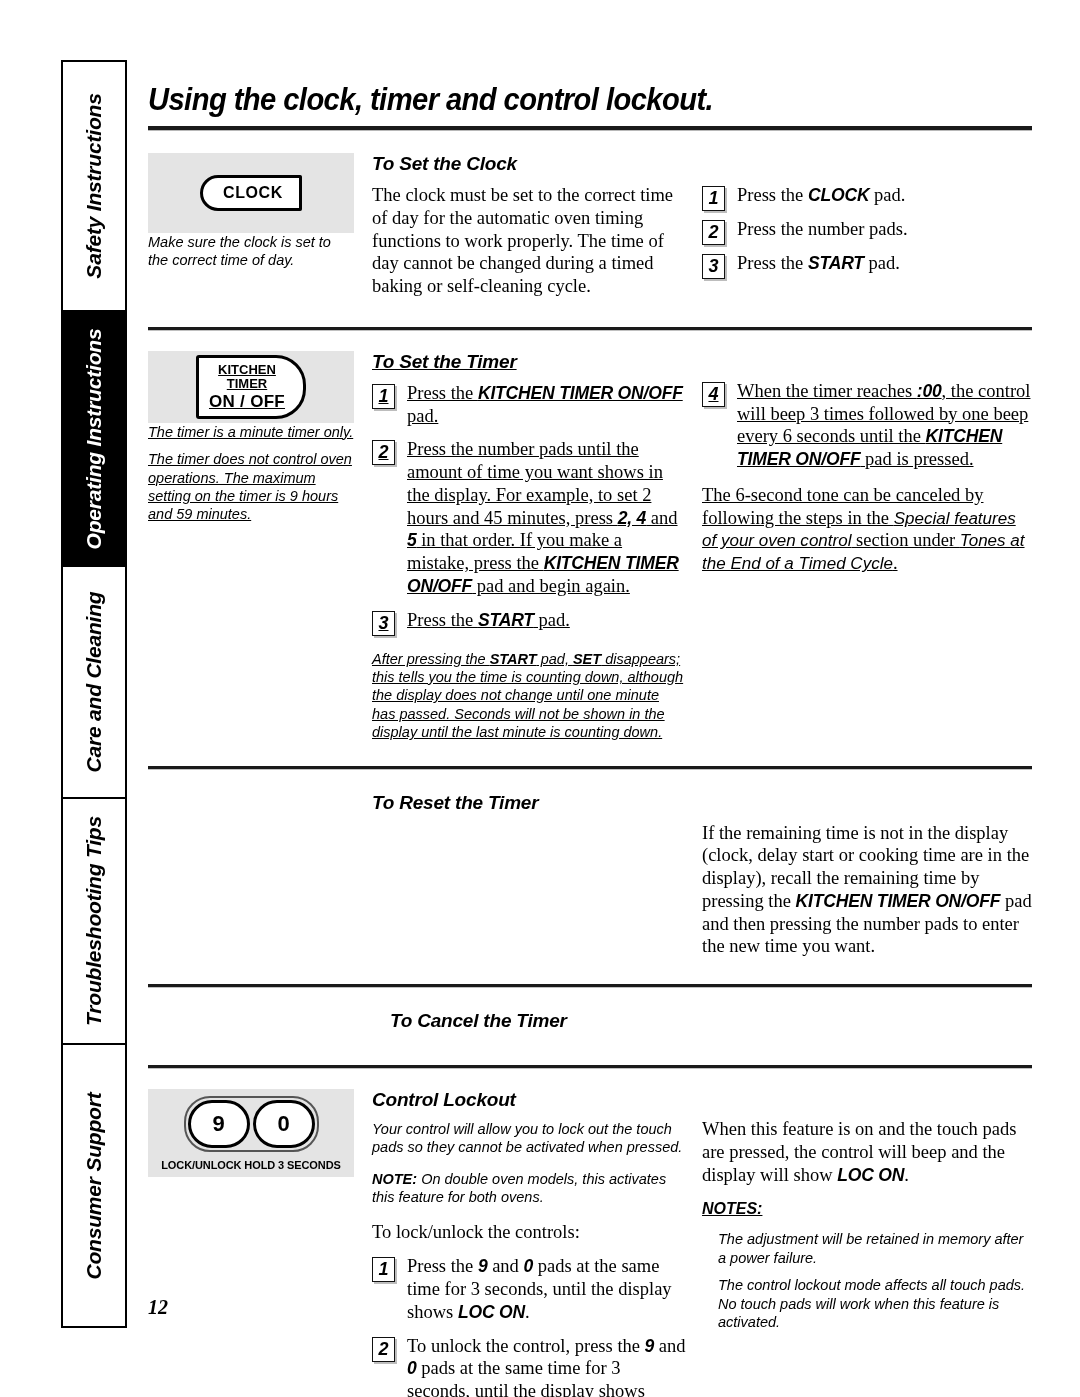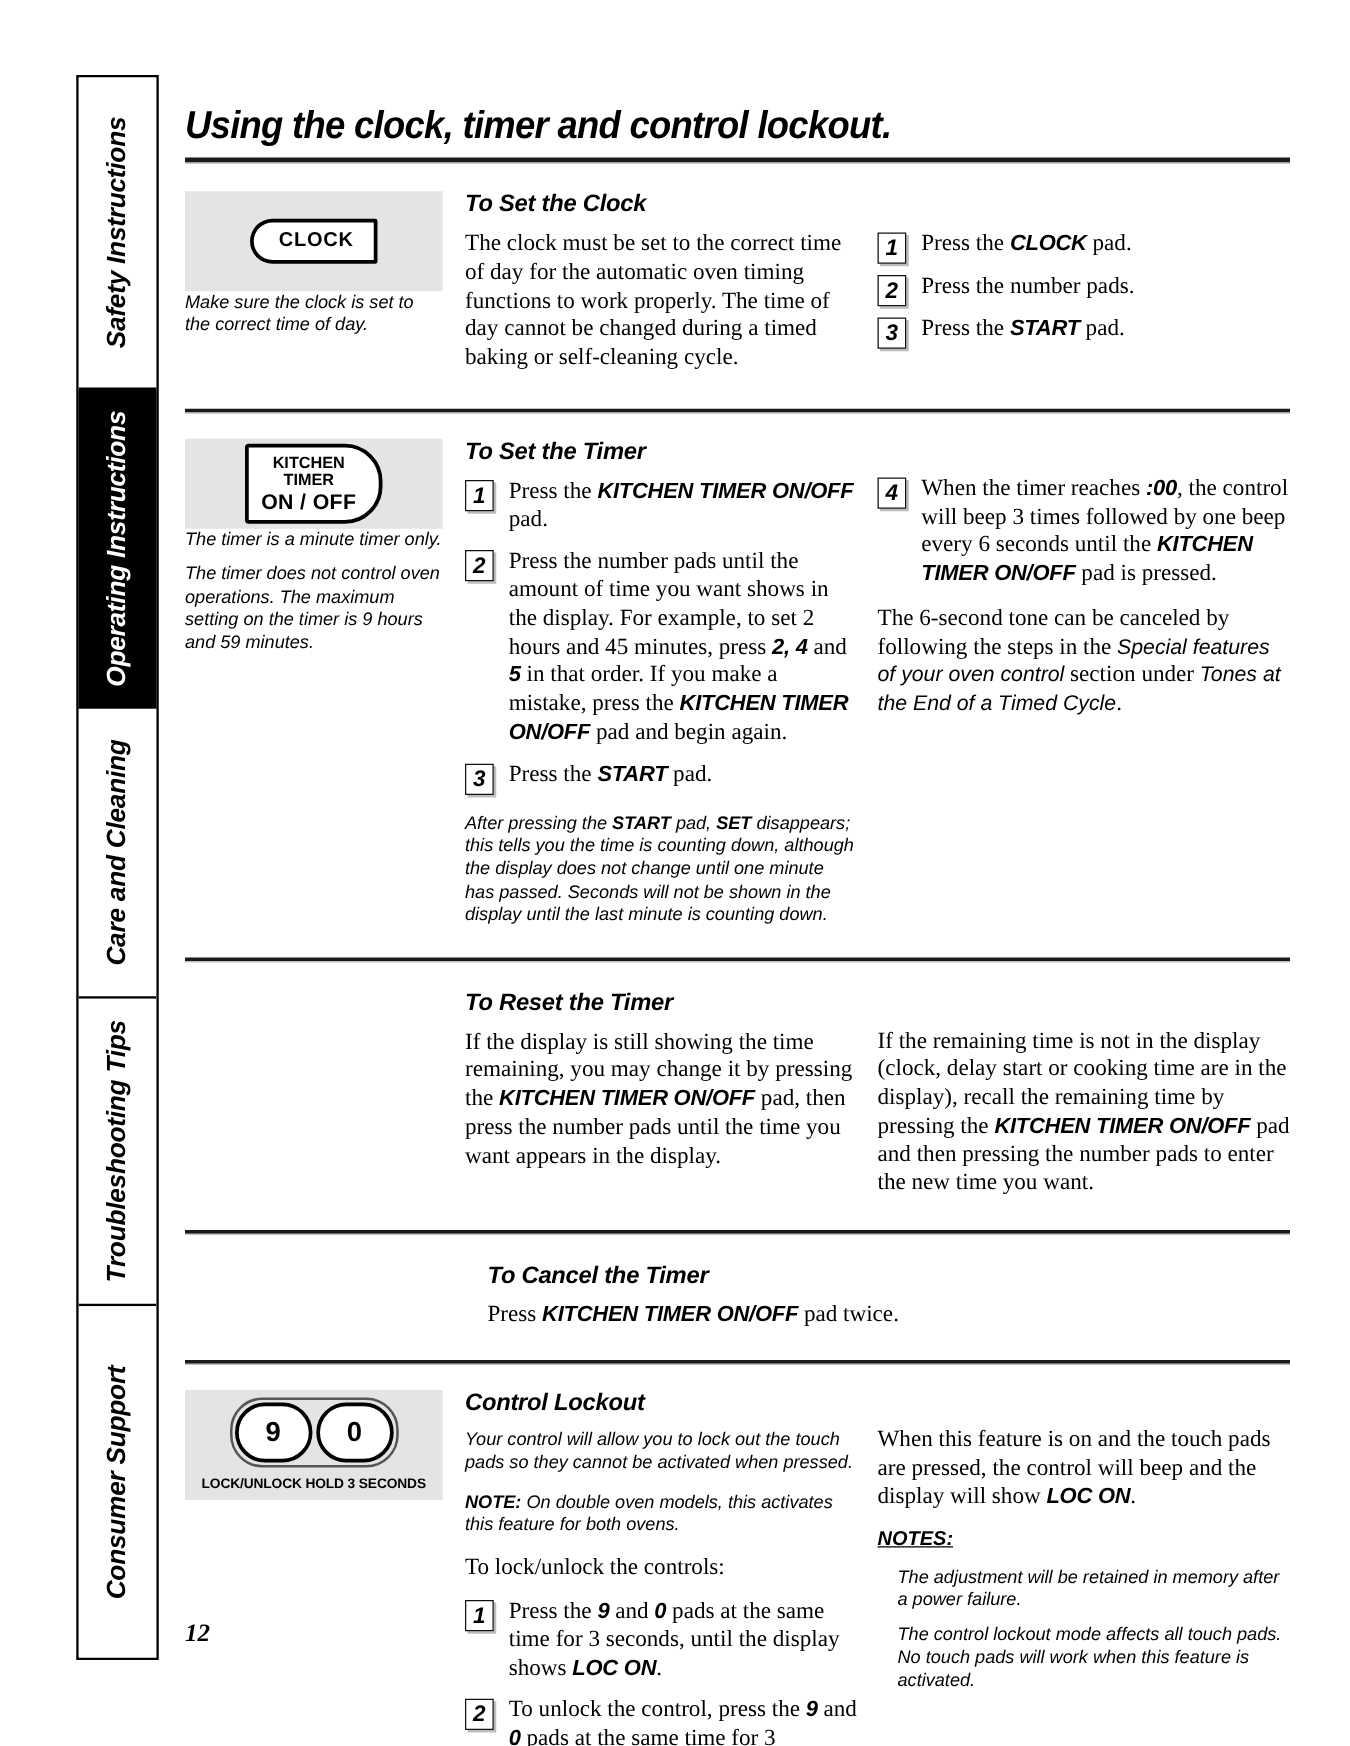--- a/index.html
+++ b/index.html
@@ -300,21 +300,21 @@
       </div>
       <div class="step">
         <div class="step-num">3</div>
         <div class="step-txt"><span>Press the </span><span class="sans-bi">START</span><span> pad.</span></div>
       </div>
     </div>
   </div>
 
   <div class="rule-mid" style="margin-top:29px;"></div>
 
-  <div class="section" style="margin-top:20px;">
+  <div class="section" style="margin-top:20px;text-decoration:underline;">
     <div class="col-left">
       <div class="illus" style="height:72px;">
         <div class="pad-timer">
           <div>KITCHEN</div>
           <div>TIMER</div>
           <div class="l3">ON / OFF</div>
         </div>
       </div>
       <p class="note illus-caption">The timer is a minute timer only.</p>
       <p class="note">The timer does not control oven operations. The maximum setting on the timer is 9 hours and 59 minutes.</p>
@@ -350,34 +350,32 @@
       <p class="body" style="margin-top:13px;"><span>The 6-second tone can be canceled by following the steps in the </span><span class="serif-i">Special features of your oven control</span><span> section under </span><span class="serif-i">Tones at the End of a Timed Cycle</span><span>.</span></p>
     </div>
   </div>
 
   <div class="rule-mid" style="margin-top:24px;"></div>
 
   <div class="section" style="margin-top:22px;">
     <div class="col-left"></div>
     <div class="col-mid">
       <div class="sec-head">To Reset the Timer</div>
-      <p class="body"><span>If the display is still showing the time remaining, you may change it by pressing the </span><span class="sans-bi">KITCHEN TIMER ON/OFF</span><span> pad, then press the number pads until the time you want appears in the display.</span></p>
     </div>
     <div class="col-right" style="padding-top:30px;">
       <p class="body"><span>If the remaining time is not in the display (clock, delay start or cooking time are in the display), recall the remaining time by pressing the </span><span class="sans-bi">KITCHEN TIMER ON/OFF</span><span> pad and then pressing the number pads to enter the new time you want.</span></p>
     </div>
   </div>
 
   <div class="rule-mid" style="margin-top:26px;"></div>
 
   <div class="section" style="margin-top:22px;gap:18px;">
     <div class="col-left"></div>
     <div class="col-mid" style="width:676px;flex:0 0 676px;">
       <div class="sec-head">To Cancel the Timer</div>
-      <p class="body"><span>Press </span><span class="sans-bi">KITCHEN TIMER ON/OFF</span><span> pad twice.</span></p>
     </div>
   </div>
 
   <div class="rule-mid" style="margin-top:24px;"></div>
 
   <div class="section" style="margin-top:20px;">
     <div class="col-left">
       <div class="illus" style="height:88px;">
         <div class="lock-wrap">
           <div class="lock-row">

